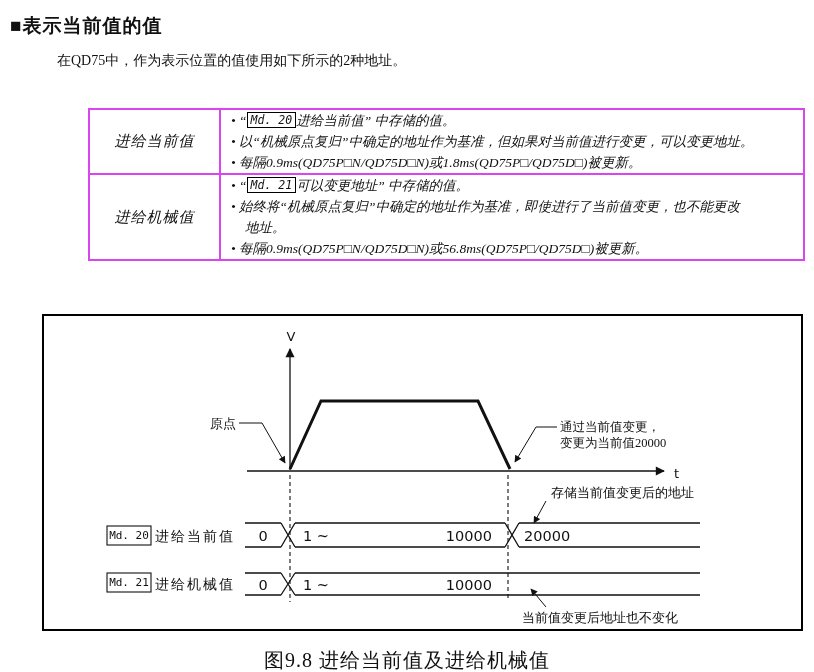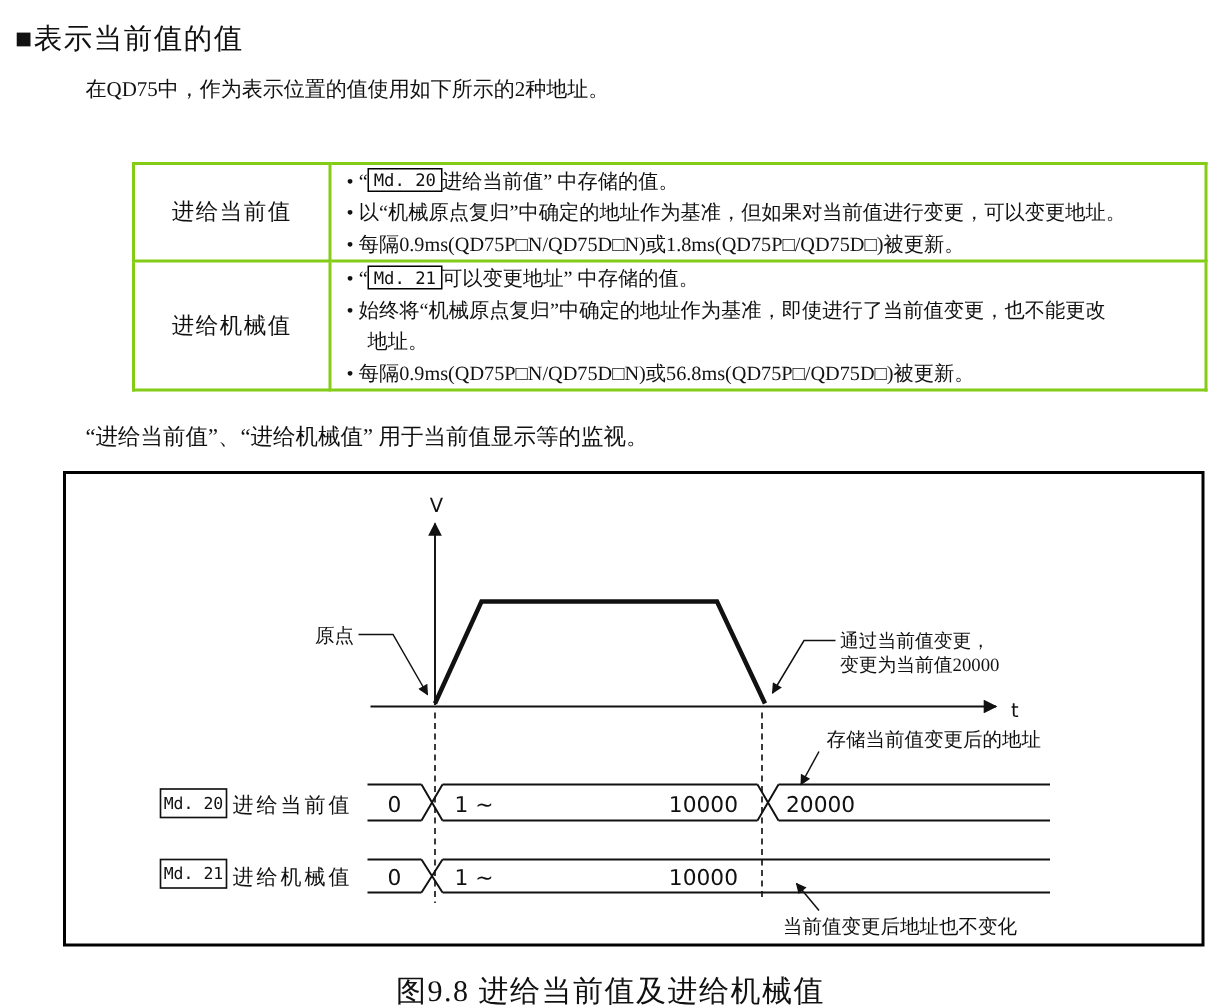--- a/index.html
+++ b/index.html
@@ -3,28 +3,28 @@
 <meta charset="utf-8">
 <style>
   html,body { margin:0; padding:0; background:#fff; }
   .page {
     position:relative; width:814px; height:672px; background:#ffffff;
     font-family:"Liberation Serif","DejaVu Serif",serif; color:#111;
     overflow:hidden;
   }
   .title {
     position:absolute; left:10px; top:13px; margin:0;
-    font-size:19px; font-weight:normal; letter-spacing:1px;
+    font-size:19px; font-weight:bold; letter-spacing:1px;
   }
   .intro { position:absolute; left:57px; top:50px; font-size:14px; line-height:21px; }
   .spec-table {
     position:absolute; left:88px; top:108px; width:717px;
     border-collapse:collapse; table-layout:fixed;
   }
-  .spec-table td { border:2px solid #84cc16; }
+  .spec-table td { border:2px solid #d946ef;font-style:italic; }
   .spec-table td.label-cell {
     width:127px; text-align:center; vertical-align:middle;
     font-size:15px; letter-spacing:1px;
   }
   .spec-table td.desc-cell { padding:0 8px 0 10px; font-size:13.5px; line-height:21px; }
   .bullet-line { padding-left:14px; text-indent:-14px; white-space:nowrap; }
   .bullet-cont { padding-left:14px; white-space:nowrap; }
   .code-box {
     display:inline-block; border:1px solid #000; padding:0 3px;
     font-family:"DejaVu Sans Mono",monospace; font-size:11.5px; line-height:14px;
@@ -73,21 +73,20 @@
       <td class="desc-cell">
         <div class="bullet-line"><span>• “</span><span class="code-box">Md. 21</span><span>可以变更地址” 中存储的值。</span></div>
         <div class="bullet-line">• 始终将“机械原点复归”中确定的地址作为基准，即使进行了当前值变更，也不能更改</div>
         <div class="bullet-cont">地址。</div>
         <div class="bullet-line">• 每隔0.9ms(QD75P□N/QD75D□N)或56.8ms(QD75P□/QD75D□)被更新。</div>
       </td>
     </tr>
   </tbody>
     </table>
 
-  <div class="monitor-note">“进给当前值”、“进给机械值” 用于当前值显示等的监视。</div>
 
   <div class="diagram-box">
     <svg viewBox="44 316 757 313" xmlns="http://www.w3.org/2000/svg">
       <defs>
         <marker id="arr" viewBox="0 0 10 10" refX="9" refY="5" markerWidth="9" markerHeight="7" orient="auto">
           <path d="M0,0 L10,5 L0,10 Z" fill="#111"></path>
         </marker>
       </defs>
 
       <line x1="290" y1="470" x2="290" y2="349" stroke="#111" stroke-width="1.3" marker-end="url(#arr)"></line>

